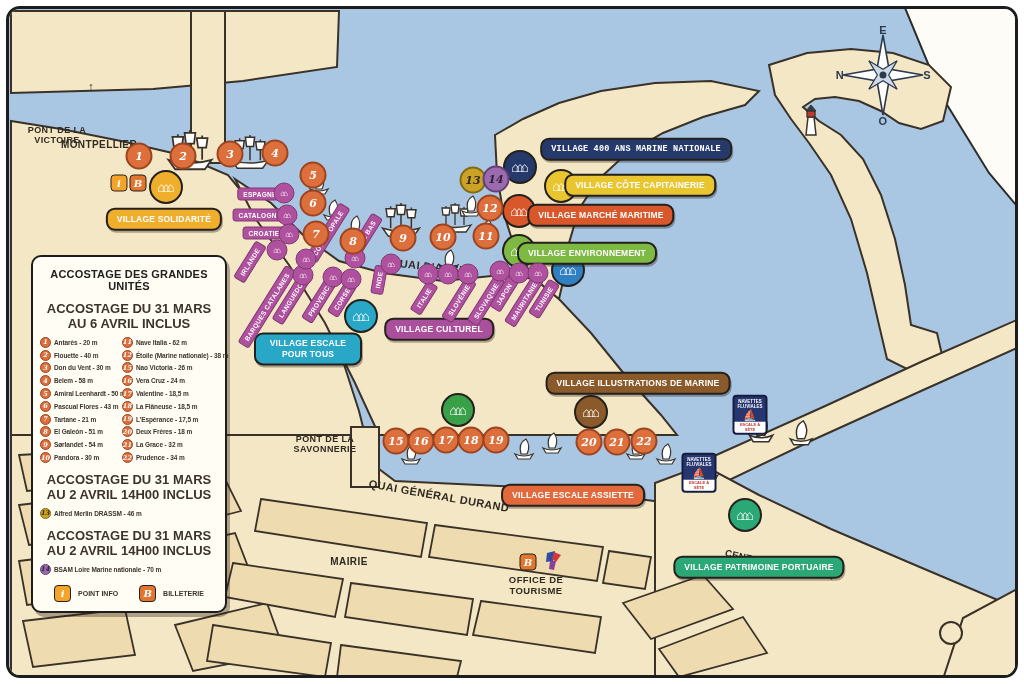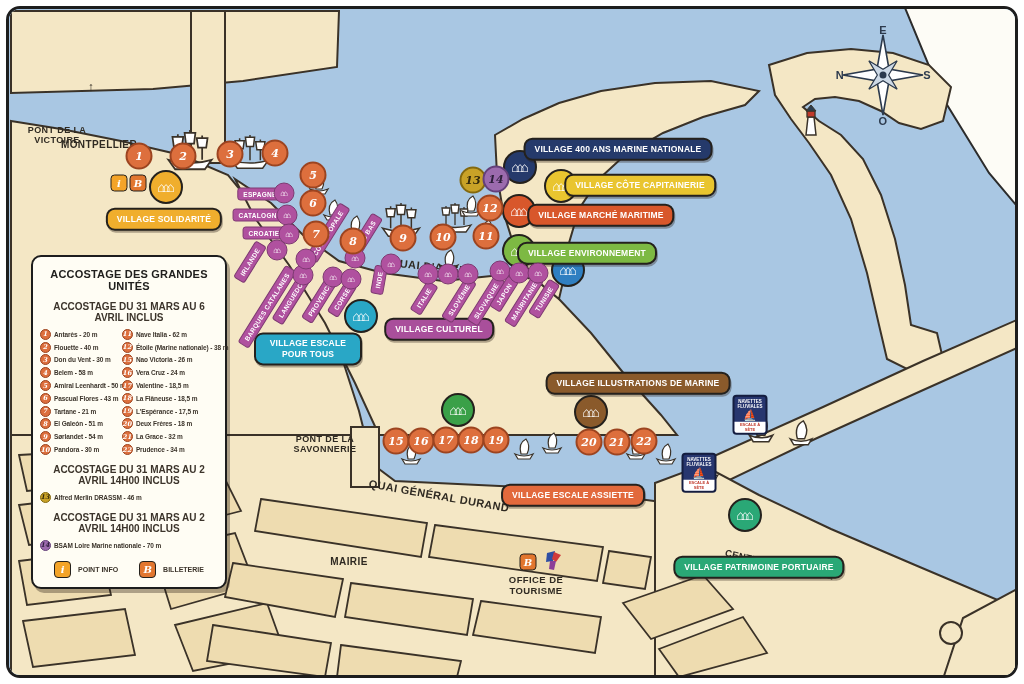--- a/index.html
+++ b/index.html
@@ -48,21 +48,21 @@
   
   .nav-badge{position:absolute;transform:translate(-50%,-50%);width:31px;background:#27366f;border:2px solid #141d3f;
              border-radius:4px;color:#fff;text-align:center;font-weight:bold;font-size:4.5px;line-height:1.2;padding-top:2px;}
   .nav-badge .boat{font-size:11px;line-height:11px;letter-spacing:0;}
   .nav-badge .strip{background:#fff;color:#c0392b;font-size:4px;border-radius:0 0 2px 2px;margin-top:1px;padding:1px 0;}
 
   
   .legend{position:absolute;left:28px;top:252px;width:196px;background:#fffdf4;border:2.5px solid #1d1d1d;
           border-radius:10px;box-shadow:3px 4px 0 rgba(40,30,20,.35);padding:9px 7px 7px;box-sizing:border-box;color:#3c342b;}
   .legend h1{font-size:11px;text-align:center;margin:2px 0 9px;letter-spacing:.2px;color:#21201e;}
-  .lhead{font-size:10px;font-weight:bold;text-align:center;margin:8px 0 5px;color:#3c342b;}
+  .lhead{font-size:13px;font-weight:bold;text-align:center;margin:8px 0 5px;color:#3c342b;}
   .lcols{display:flex;}
   .lcols ul{list-style:none;margin:0;padding:0;}
   .lcols ul.c1{width:46%;}
   .lcols ul.c2{width:54%;}
   .litem{display:flex;align-items:center;gap:3px;height:12.8px;}
   .lnum{flex:0 0 11px;width:11px;height:11px;border-radius:50%;background:#dd6f3d;border:1px solid #9c4420;color:#fff;
         font:italic bold 6.5px "DejaVu Serif",serif;display:inline-flex;align-items:center;justify-content:center;box-sizing:border-box;}
   .lnum.yellow{background:#c9a227;border-color:#84690f;color:#33290c;}
   .lnum.purple{background:#9c6bae;border-color:#64407a;color:#2e1f3c;}
   .ltxt{font-size:6.5px;font-weight:bold;white-space:nowrap;letter-spacing:-.1px;}
@@ -219,21 +219,21 @@
           <span>⌂⌂⌂</span>
         </div>
   <div class="vdot" style="left:588px;top:409px;background:#8a5a2b;">
           <span>⌂⌂⌂</span>
         </div>
   <div class="vdot" style="left:742px;top:512px;background:#2aa876;">
           <span>⌂⌂⌂</span>
         </div>
 
   <div class="vbox" style="left:161px;top:216px;background:#f0ae2d;">VILLAGE SOLIDARITÉ</div>
-  <div class="vbox" style="left:615px;top:146px;background:#253a6b;">VILLAGE 400 ANS MARINE NATIONALE</div>
+  <div class="vbox" style="left:633px;top:146px;background:#253a6b;font-family:Liberation Mono, monospace;">VILLAGE 400 ANS MARINE NATIONALE</div>
   <div class="vbox" style="left:637px;top:182px;background:#e9c52f;">VILLAGE CÔTE CAPITAINERIE</div>
   <div class="vbox" style="left:598px;top:212px;background:#d8572b;">VILLAGE MARCHÉ MARITIME</div>
   <div class="vbox" style="left:584px;top:250px;background:#7db943;border-radius:10px;">VILLAGE ENVIRONNEMENT</div>
   <div class="vbox" style="left:436px;top:326px;background:#a94f9b;">VILLAGE CULTUREL</div>
   <div class="vbox wrap" style="left:305px;top:346px;background:#29a7c6;">VILLAGE ESCALE POUR TOUS</div>
   <div class="vbox" style="left:611px;top:380px;background:#8a5a2b;margin-left:24px;">VILLAGE ILLUSTRATIONS DE MARINE</div>
   <div class="vbox" style="left:570px;top:492px;background:#e2693c;">VILLAGE ESCALE ASSIETTE</div>
   <div class="vbox" style="left:756px;top:564px;background:#2aa876;">VILLAGE PATRIMOINE PORTUAIRE</div>
 
   <div class="qlabel" style="left:257px;top:191px;">ESPAGNE</div>

